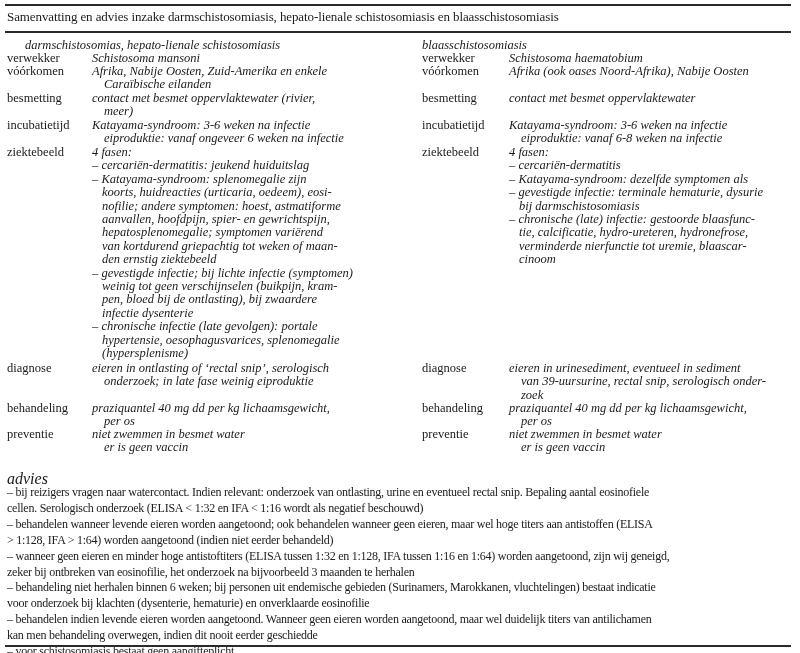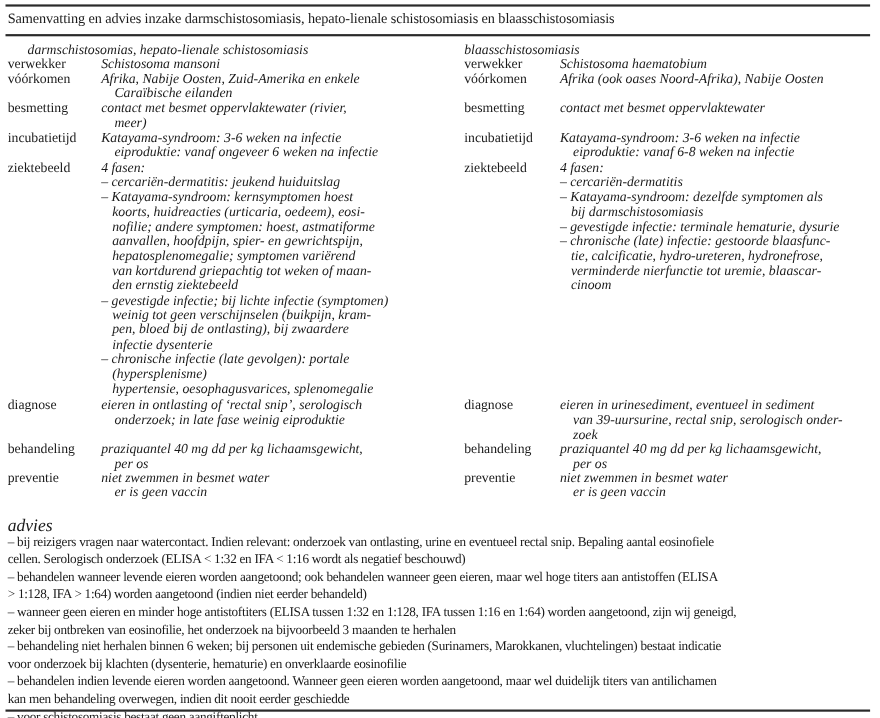--- a/index.html
+++ b/index.html
@@ -58,34 +58,34 @@
       <div class="val" style="left: 85px;">
         <span class="ln">Katayama-syndroom: 3-6 weken na infectie</span>
         <span class="ln cont">eiproduktie: vanaf ongeveer 6 weken na infectie</span>
       </div>
     </div>
     <div class="row" style="left: 7px; top: 146px; width: 390px;">
       <span class="lbl">ziektebeeld</span>
       <div class="val" style="left: 85px;">
         <span class="ln">4 fasen:</span>
         <span class="ln bul">– cercariën-dermatitis: jeukend huiduitslag</span>
-        <span class="ln bul">– Katayama-syndroom: kernsymptomen hoest</span>
+        <span class="ln bul">– Katayama-syndroom: splenomegalie zijn</span>
         <span class="ln bulc">koorts, huidreacties (urticaria, oedeem), eosi-</span>
         <span class="ln bulc">nofilie; andere symptomen: hoest, astmatiforme</span>
         <span class="ln bulc">aanvallen, hoofdpijn, spier- en gewrichtspijn,</span>
         <span class="ln bulc">hepatosplenomegalie; symptomen variërend</span>
         <span class="ln bulc">van kortdurend griepachtig tot weken of maan-</span>
         <span class="ln bulc">den ernstig ziektebeeld</span>
         <span class="ln bul">– gevestigde infectie; bij lichte infectie (symptomen)</span>
         <span class="ln bulc">weinig tot geen verschijnselen (buikpijn, kram-</span>
         <span class="ln bulc">pen, bloed bij de ontlasting), bij zwaardere</span>
         <span class="ln bulc">infectie dysenterie</span>
         <span class="ln bul">– chronische infectie (late gevolgen): portale</span>
+        <span class="ln bulc">hypertensie, oesophagusvarices, splenomegalie</span>
         <span class="ln bulc">(hypersplenisme)</span>
-        <span class="ln bulc">hypertensie, oesophagusvarices, splenomegalie</span>
       </div>
     </div>
     <div class="row" style="left: 7px; top: 362px; width: 390px;">
       <span class="lbl">diagnose</span>
       <div class="val" style="left: 85px;">
         <span class="ln">eieren in ontlasting of ‘rectal snip’, serologisch</span>
         <span class="ln cont">onderzoek; in late fase weinig eiproduktie</span>
       </div>
     </div>
     <div class="row" style="left: 7px; top: 402px; width: 390px;">
@@ -128,22 +128,22 @@
         <span class="ln">Katayama-syndroom: 3-6 weken na infectie</span>
         <span class="ln cont">eiproduktie: vanaf 6-8 weken na infectie</span>
       </div>
     </div>
     <div class="row" style="left: 422px; top: 146px; width: 390px;">
       <span class="lbl">ziektebeeld</span>
       <div class="val" style="left: 87px;">
         <span class="ln">4 fasen:</span>
         <span class="ln bul">– cercariën-dermatitis</span>
         <span class="ln bul">– Katayama-syndroom: dezelfde symptomen als</span>
+        <span class="ln bul">– gevestigde infectie: terminale hematurie, dysurie</span>
         <span class="ln bulc">bij darmschistosomiasis</span>
-        <span class="ln bul">– gevestigde infectie: terminale hematurie, dysurie</span>
         <span class="ln bul">– chronische (late) infectie: gestoorde blaasfunc-</span>
         <span class="ln bulc">tie, calcificatie, hydro-ureteren, hydronefrose,</span>
         <span class="ln bulc">verminderde nierfunctie tot uremie, blaascar-</span>
         <span class="ln bulc">cinoom</span>
       </div>
     </div>
     <div class="row" style="left: 422px; top: 362px; width: 390px;">
       <span class="lbl">diagnose</span>
       <div class="val" style="left: 87px;">
         <span class="ln">eieren in urinesediment, eventueel in sediment</span>

